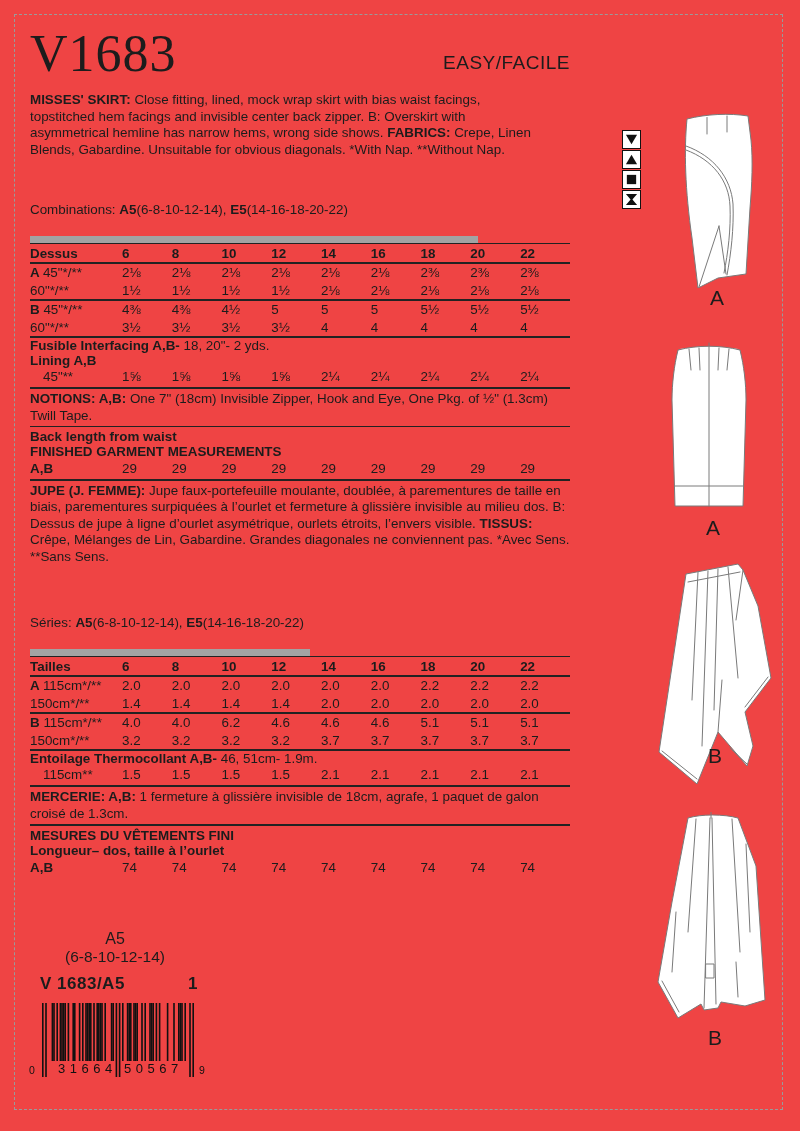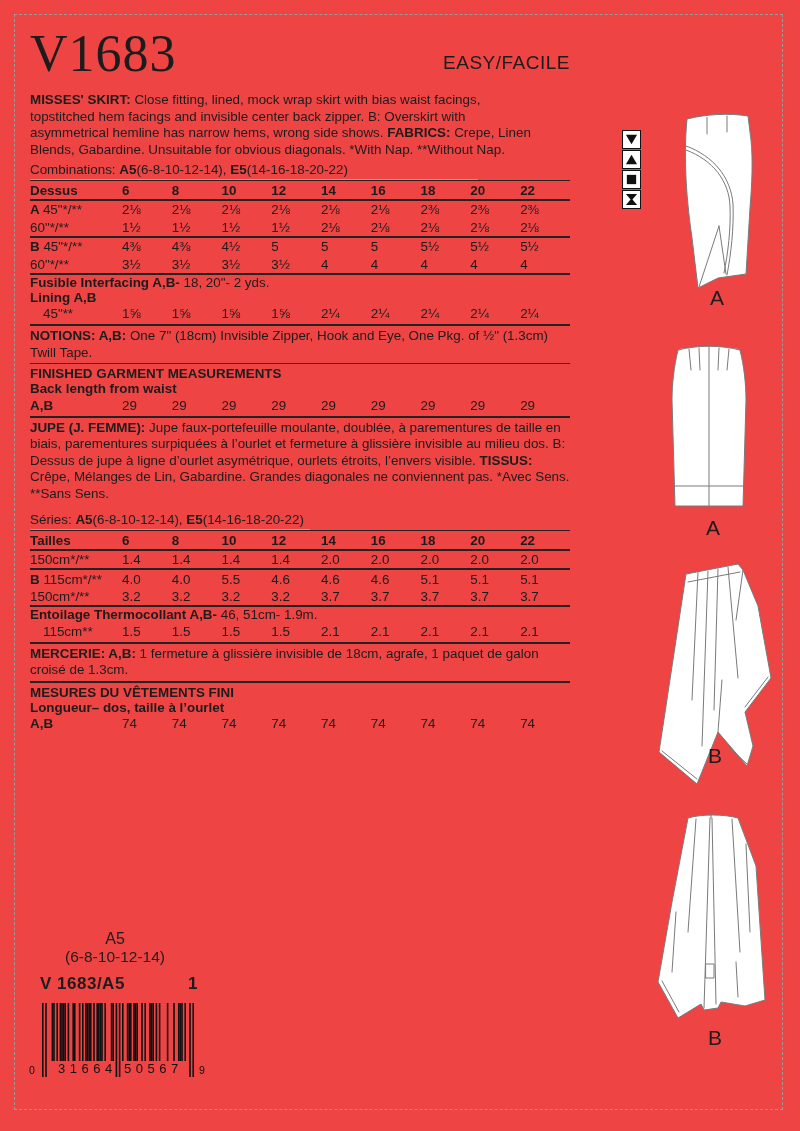--- a/index.html
+++ b/index.html
@@ -7,21 +7,21 @@
         font-family:"Liberation Sans","DejaVu Sans",sans-serif;overflow:hidden;}
   .cutline{position:absolute;left:14px;top:14px;width:767px;height:1094px;border:1px dashed #9a9a9a;}
   .content{position:absolute;left:30px;top:26px;width:540px;}
   .header-row{display:flex;justify-content:space-between;align-items:flex-start;height:60px;}
   .pattern-number{font-family:"Liberation Serif","DejaVu Serif",serif;font-size:52px;line-height:56px;letter-spacing:1px;}
   .difficulty{font-size:19px;letter-spacing:.5px;margin-top:26px;}
   .desc{font-size:13.4px;line-height:16.5px;margin:6px 0 0 0;}
   .desc.en{width:506px;}
   b{font-weight:700;}
   .combos{margin-top:4px;font-size:13.4px;line-height:16px;}
-  .ul{display:inline-block;border-bottom:1px solid #a3a3a3;padding-bottom:1px;}
+  .ul{display:inline-block;border-bottom:7px solid #a3a3a3;padding-bottom:18px;margin-top:40px;}
   .ul.wide{padding-right:130px;}
   .ul.narrow{padding-right:6px;}
   table{border-collapse:collapse;table-layout:fixed;width:540px;font-size:13.4px;}
   th,td{text-align:left;padding:1px 0 1px 0;height:15.5px;vertical-align:bottom;font-weight:400;white-space:nowrap;}
   th{font-weight:700;}
   col.clbl{width:92px;}
   .bordered{border-top:1px solid #222;}
   .bordered thead tr{border-bottom:2.5px solid #222;}
   .bordered tbody{border-bottom:2.5px solid #222;}
   .sub td:first-child{padding-left:13px;}
@@ -171,22 +171,22 @@
             <td>2¼</td>
             <td>2¼</td>
           </tr>
         </tbody>
     </table>
 
     <div class="rule"></div>
     <p class="desc" style="margin-top:2px"><b>NOTIONS: A,B:</b><span> One 7" (18cm) Invisible Zipper, Hook and Eye, One Pkg. of ½" (1.3cm) Twill Tape.</span></p>
     <div class="rule thin"></div>
 
+    <div class="textline"><b>Back length from waist</b></div>
     <div class="textline"><b>FINISHED GARMENT MEASUREMENTS</b></div>
-    <div class="textline"><b>Back length from waist</b></div>
     <table>
       <colgroup>
           <col class="clbl">
           <col>
           <col>
           <col>
           <col>
           <col>
           <col>
           <col>
@@ -236,38 +236,50 @@
             <th>12</th>
             <th>14</th>
             <th>16</th>
             <th>18</th>
             <th>20</th>
             <th>22</th>
           </tr>
         </thead>
       <tbody>
           <tr>
+            <td><b>A </b>115cm*/**</td>
+            <td>2.0</td>
+            <td>2.0</td>
+            <td>2.0</td>
+            <td>2.0</td>
+            <td>2.0</td>
+            <td>2.0</td>
+            <td>2.2</td>
+            <td>2.2</td>
+            <td>2.2</td>
+          </tr>
+          <tr>
             <td>150cm*/**</td>
             <td>1.4</td>
             <td>1.4</td>
             <td>1.4</td>
             <td>1.4</td>
             <td>2.0</td>
             <td>2.0</td>
             <td>2.0</td>
             <td>2.0</td>
             <td>2.0</td>
           </tr>
         </tbody>
       <tbody>
           <tr>
             <td><b>B </b>115cm*/**</td>
             <td>4.0</td>
             <td>4.0</td>
-            <td>5.5</td>
+            <td>6.2</td>
             <td>4.6</td>
             <td>4.6</td>
             <td>4.6</td>
             <td>5.1</td>
             <td>5.1</td>
             <td>5.1</td>
           </tr>
           <tr>
             <td>150cm*/**</td>
             <td>3.2</td>

